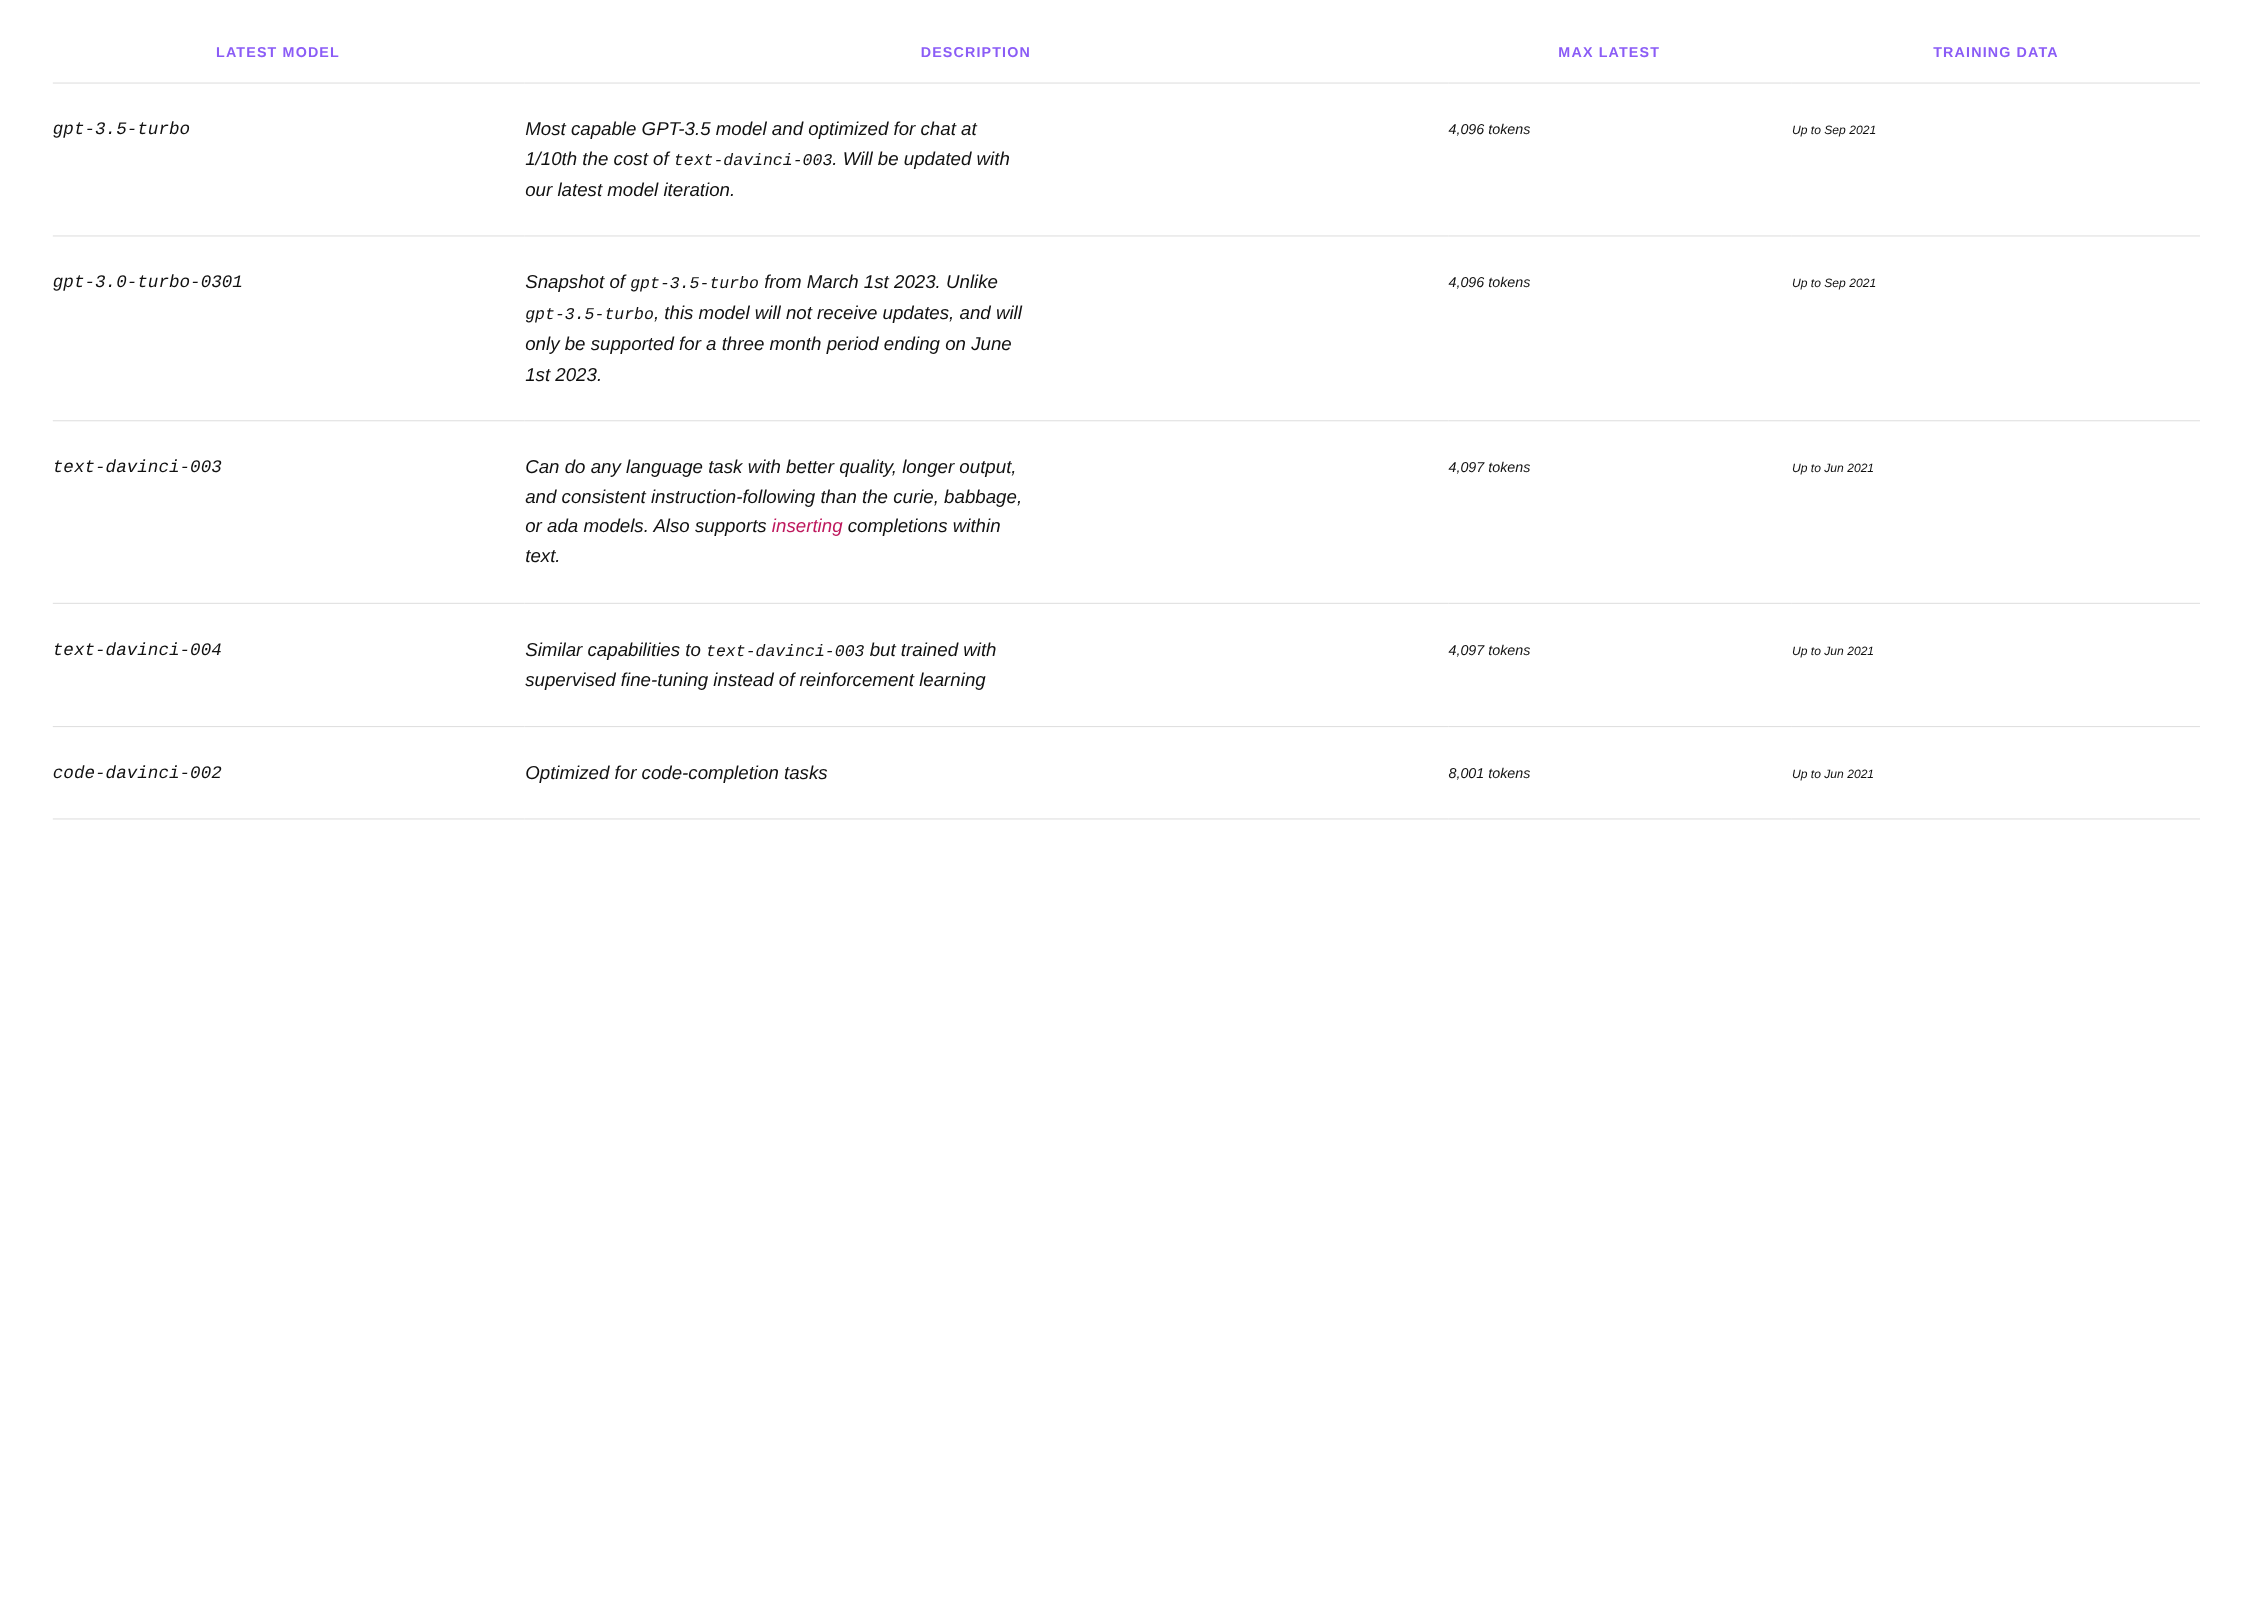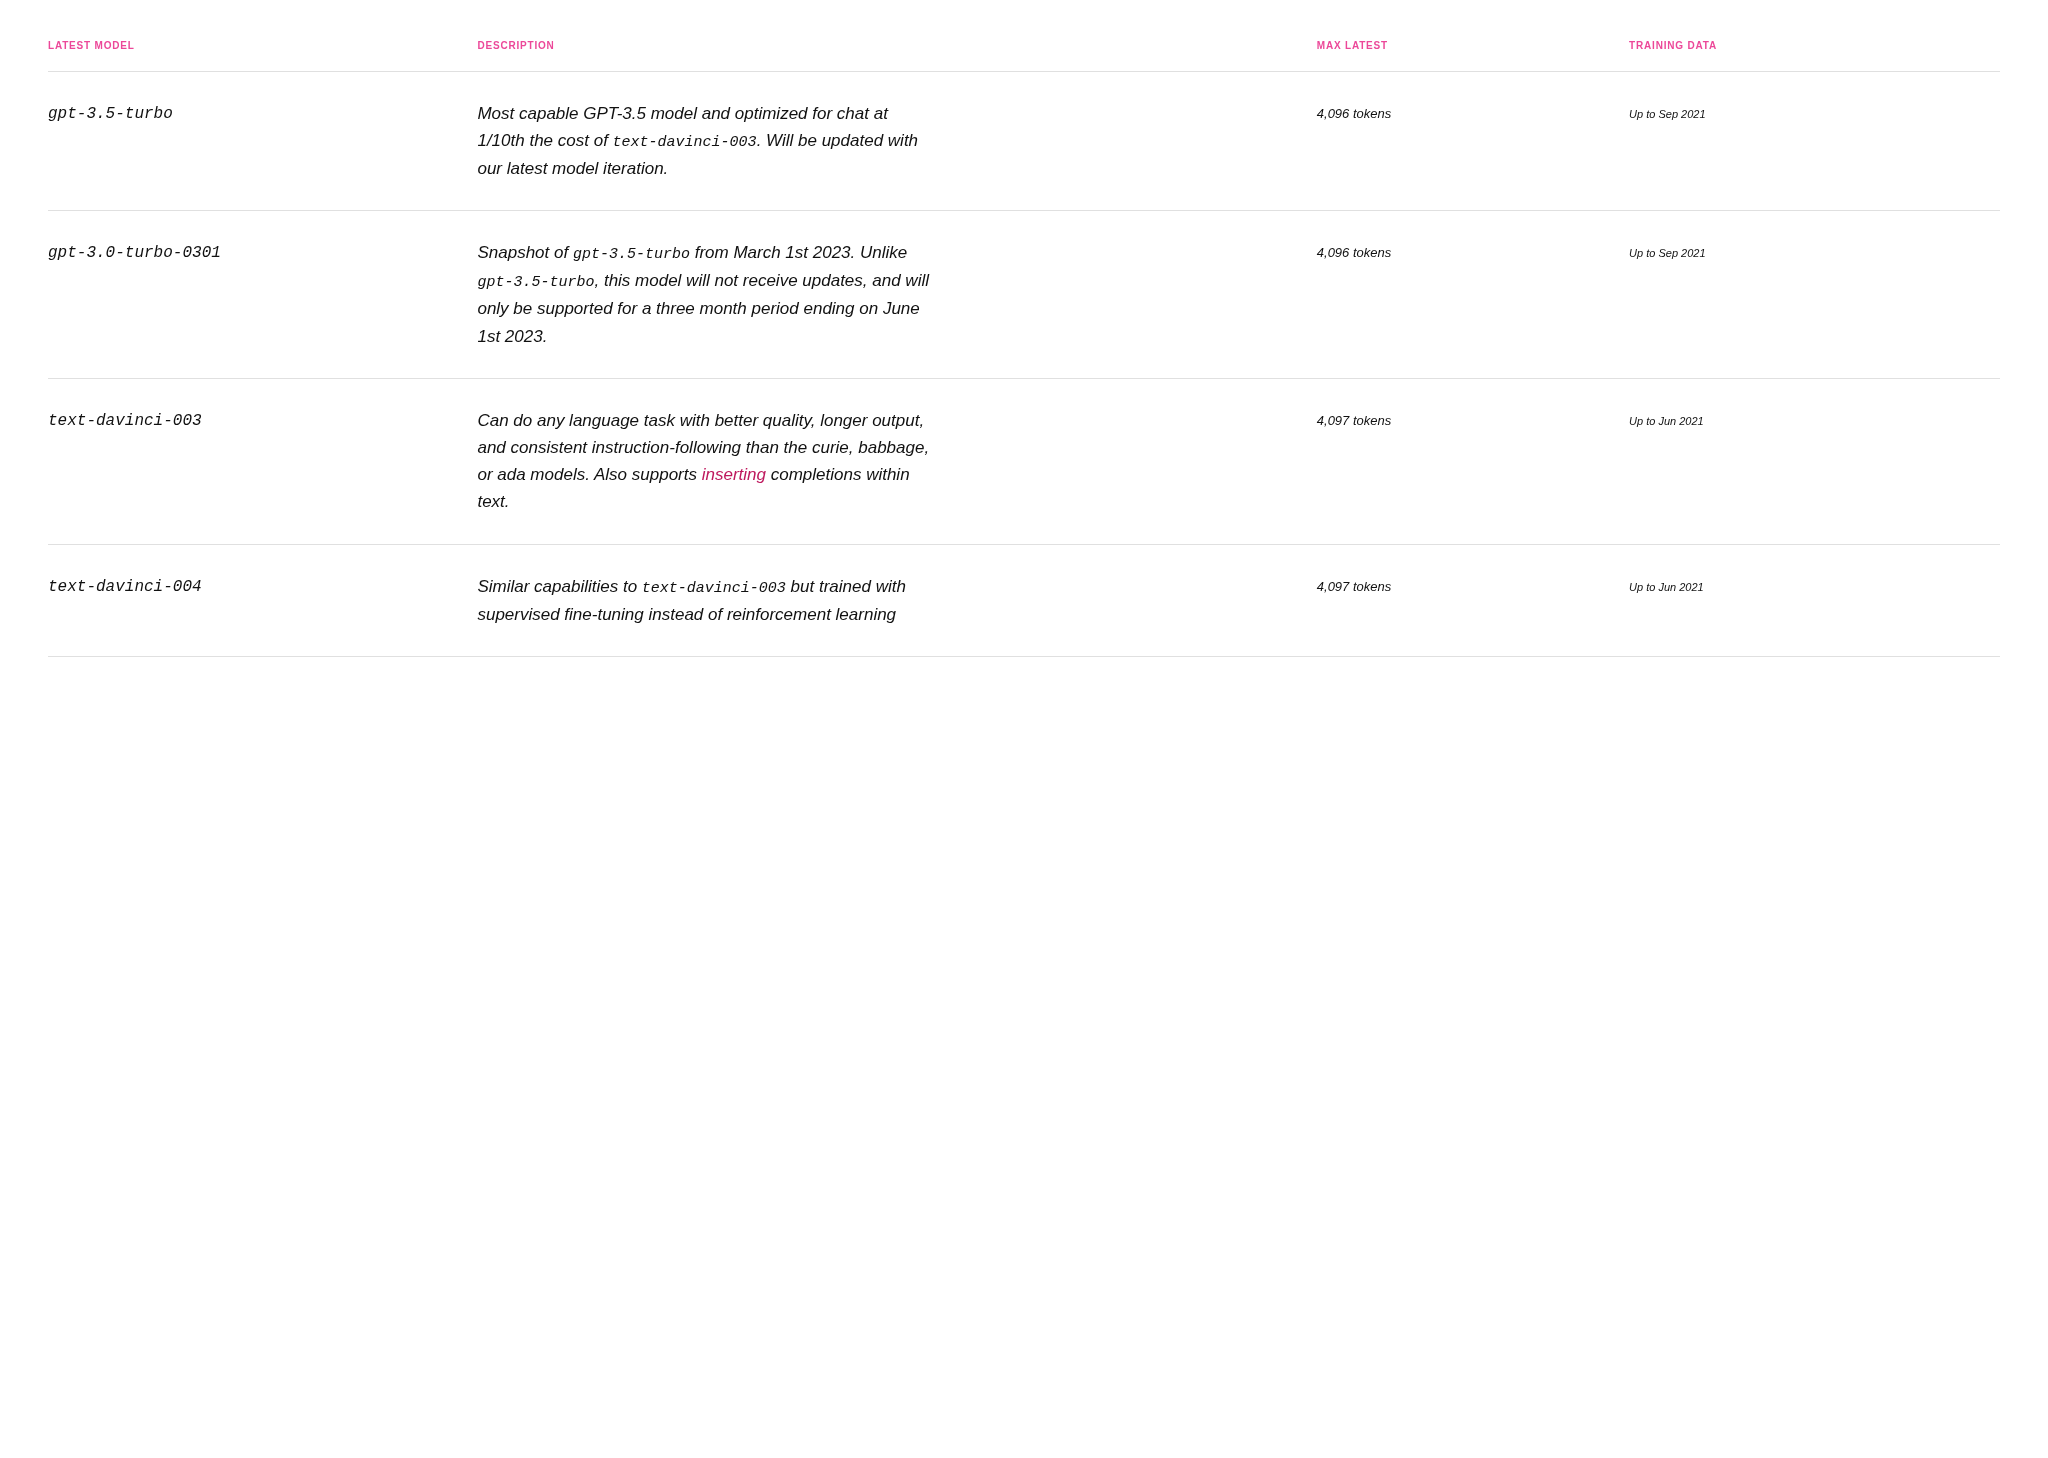--- a/index.html
+++ b/index.html
@@ -15,25 +15,25 @@
       color: #111111;
       padding: 40px 48px;
     }
 
     table {
       width: 100%;
       border-collapse: collapse;
     }
 
     thead tr th {
-      text-align: left;
-      font-size: 10px;
+      text-align: center;
+      font-size: 13px;
       font-weight: 700;
       letter-spacing: 0.08em;
-      color: #ec4899;
+      color: #8b5cf6;
       padding: 0 20px 20px 0;
       border-bottom: 1.5px solid #e0e0e0;
     }
 
     thead tr th:last-child {
       padding-right: 0;
     }
 
     tbody tr td {
       vertical-align: top;
@@ -126,14 +126,22 @@
         <td><span class="training-text">Up to Jun 2021</span></td>
       </tr>
       <tr>
         <td><span class="model-name">text-davinci-004</span></td>
         <td>
           <div class="description-text">Similar capabilities to <span class="inline-code">text-davinci-003</span> but trained with supervised fine-tuning instead of reinforcement learning</div>
         </td>
         <td><span class="tokens-text">4,097 tokens</span></td>
         <td><span class="training-text">Up to Jun 2021</span></td>
       </tr>
+      <tr>
+        <td><span class="model-name">code-davinci-002</span></td>
+        <td>
+          <div class="description-text">Optimized for code-completion tasks</div>
+        </td>
+        <td><span class="tokens-text">8,001 tokens</span></td>
+        <td><span class="training-text">Up to Jun 2021</span></td>
+      </tr>
     </tbody>
 </table>
 
 </body></html>

